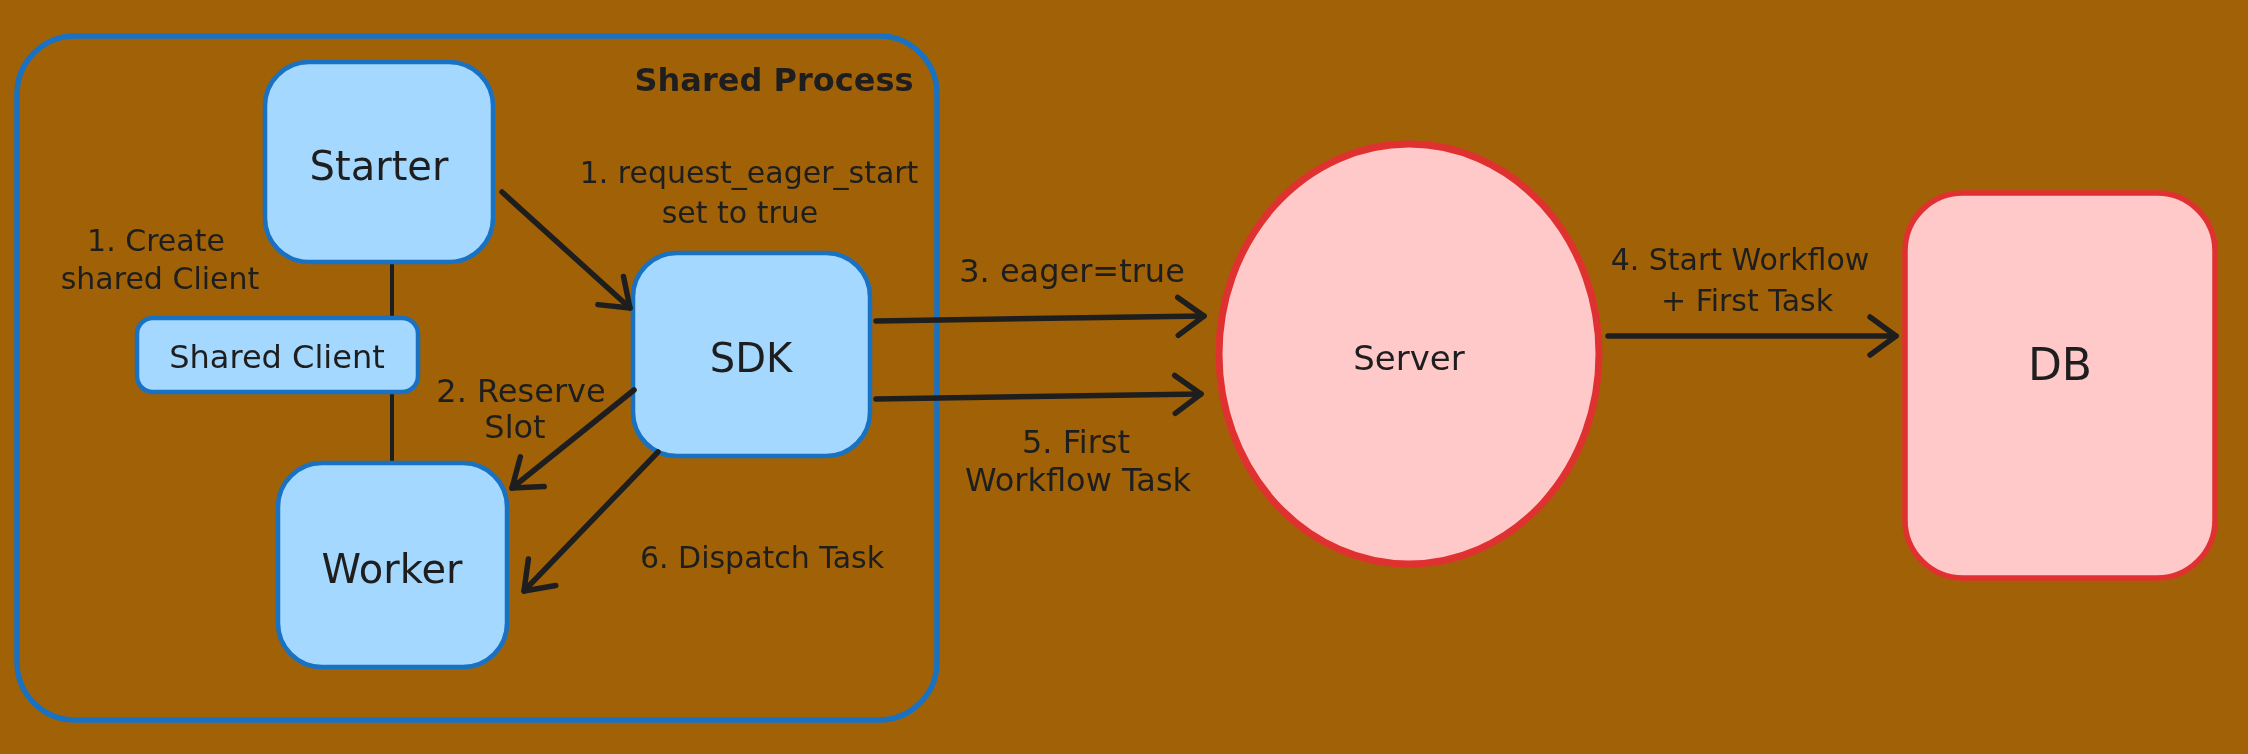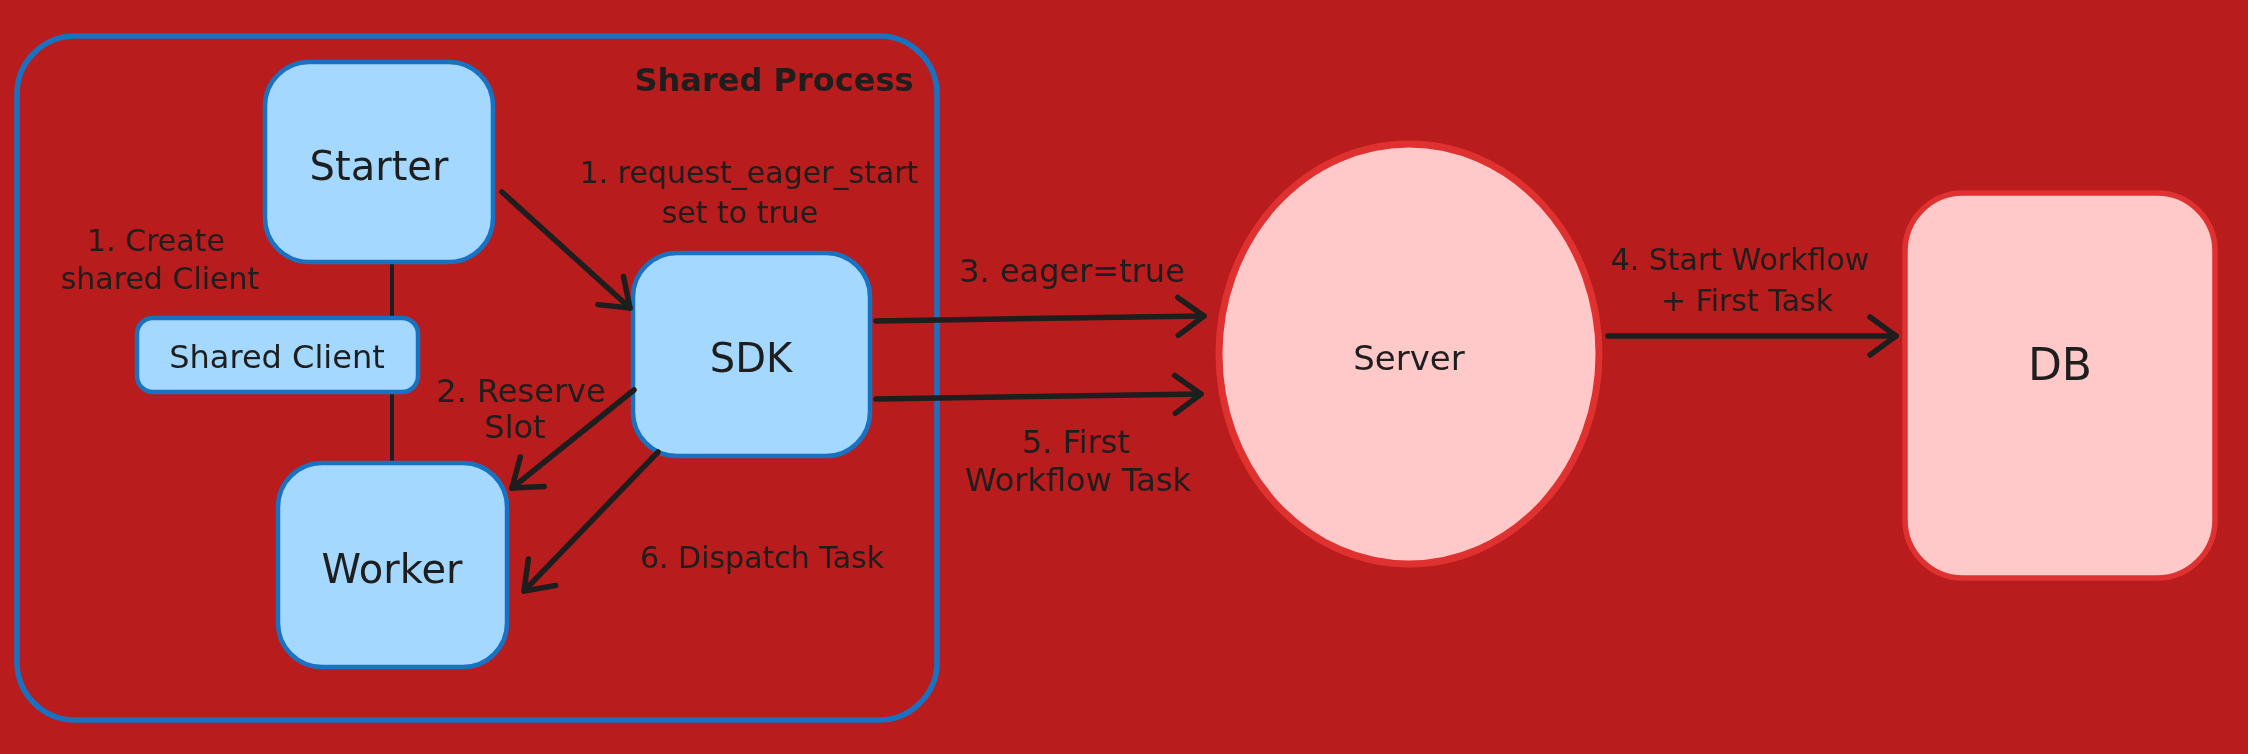--- a/index.html
+++ b/index.html
@@ -4,21 +4,21 @@
 <style>
   html, body {
     margin: 0;
     padding: 0;
     background: #ffffff;
   }
   .stage {
     position: relative;
     width: 2248px;
     height: 754px;
-    background: #b91c1c;
+    background: #a16207;
   }
   svg { display: block; }
   .hand-text {
     font-family: "DejaVu Sans", "Liberation Sans", sans-serif;
     fill: #1e1e1e;
   }
   .fs30 { font-size: 30px; }
   .fs32 { font-size: 32px; }
   .fs34 { font-size: 34px; }
   .fs40 { font-size: 40px; }

